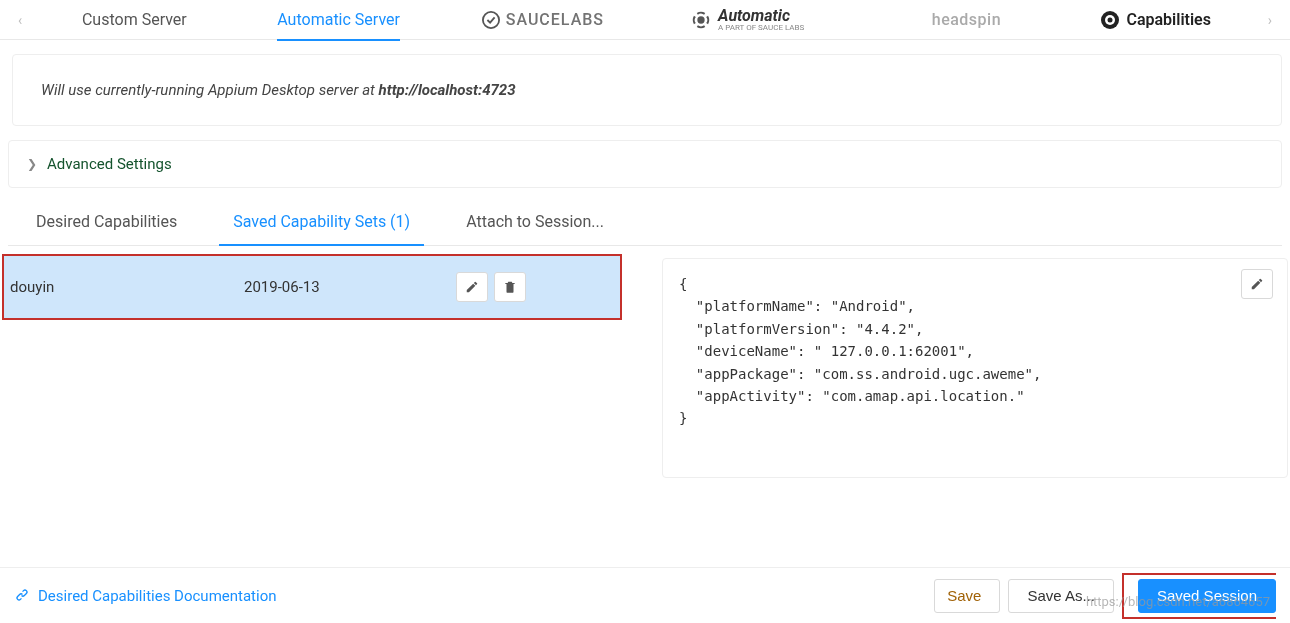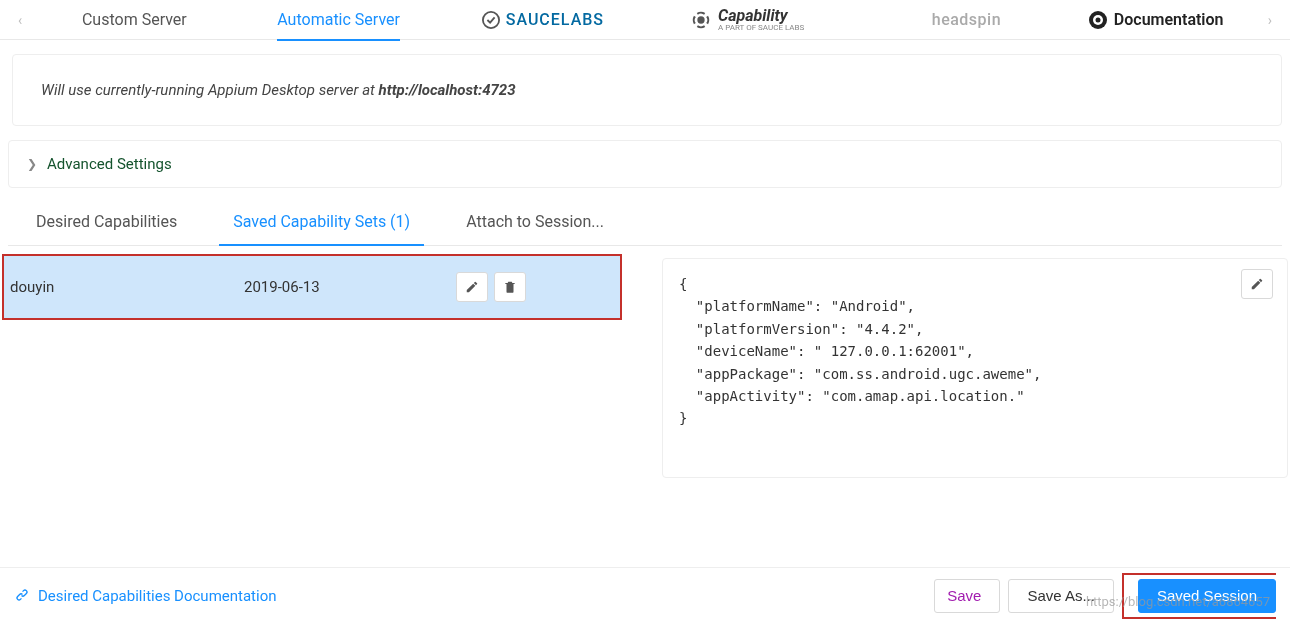--- a/index.html
+++ b/index.html
@@ -50,21 +50,21 @@
     right: 20%;
     bottom: -1px;
     height: 2px;
     background: #1890ff;
   }
   .logo-saucelabs, .logo-testobject, .logo-headspin, .logo-browserstack {
     display: flex; align-items: center; gap:6px;
   }
   .logo-headspin span { color:#aaa; font-weight:500; letter-spacing:0.5px;padding-left:30px;}
   .logo-browserstack span { font-weight:600; color:#222;}
-  .logo-saucelabs span { font-weight:500; color:#0369a1; letter-spacing:1px;}
+  .logo-saucelabs span { font-weight:500; color:#737373; letter-spacing:1px;}
   .logo-testobject .t1 { font-weight:700; color:#333; font-style:italic;}
   .logo-testobject .t2 { font-size:8px; color:#888; line-height:1; }
 
   
   .card {
     margin: 14px 8px 0 8px;
     border: 1px solid #eee;
     border-radius: 4px;
     background:#fff;
   }
@@ -171,21 +171,21 @@
     height:34px;
     border:1px solid #d9d9d9;
     border-radius:3px;
     background:#fff;
     padding: 0 18px;
     font-size:15px;
     cursor:pointer;
     color:#333;
     margin-left:8px;
   }
-  .btn[disabled] { color:#a21caf; cursor:not-allowed;padding-left:12px;}
+  .btn[disabled] { color:#a16207; cursor:not-allowed;padding-left:12px;}
   .btn-primary {
     background:#1890ff;
     border-color:#1890ff;
     color:#fff;
     position:relative;
   }
   .start-wrap {
     border:2px solid #c4302b;
     border-right:none;
     padding: 2px 0 2px 6px;
@@ -234,42 +234,42 @@
   </div>
 
   <div class="server-tab">
     <div class="logo-testobject" style="display:flex;align-items:center;gap:6px;">
       <span>
         <svg width="22" height="22" viewBox="0 0 24 24">
             <path fill="#555" d="M12 8a4 4 0 100 8 4 4 0 000-8zm9 4a9 9 0 01-1.3 4.6l-2-1.2A6.9 6.9 0 0019 12a6.9 6.9 0 00-1.3-3.4l2-1.2A9 9 0 0121 12zM3 12a9 9 0 011.3-4.6l2 1.2A6.9 6.9 0 005 12c0 1.2.5 2.4 1.3 3.4l-2 1.2A9 9 0 013 12zm4.4 7.7l1.2-2A6.9 6.9 0 0012 19c1.2 0 2.4-.5 3.4-1.3l1.2 2A9 9 0 0112 21a9 9 0 01-4.6-1.3zM7.4 4.3A9 9 0 0112 3a9 9 0 014.6 1.3l-1.2 2A6.9 6.9 0 0012 5c-1.2 0-2.4.5-3.4 1.3l-1.2-2z"></path>
           </svg>
       </span>
       <div style="display:flex;flex-direction:column;line-height:1;">
-        <span class="t1">Capability</span>
+        <span class="t1">Automatic</span>
         <span class="t2">A PART OF SAUCE LABS</span>
       </div>
     </div>
   </div>
 
   <div class="server-tab">
     <div class="logo-headspin">
         <span>headspin</span>
       </div>
   </div>
 
   <div class="server-tab">
     <div class="logo-browserstack">
       <span>
         <svg width="20" height="20" viewBox="0 0 20 20">
             <circle cx="10" cy="10" r="9" fill="#222"></circle>
             <circle cx="10" cy="10" r="5" fill="#fff"></circle>
             <circle cx="10" cy="10" r="2.5" fill="#222"></circle>
           </svg>
       </span>
-      <span>Documentation</span>
+      <span>Capabilities</span>
     </div>
   </div>
 
   <div class="nav-arrow">›</div>
 </div>
 
 <div class="card info-card">
   <span>Will use currently-running Appium Desktop server at </span><b>http://localhost:4723</b>
 </div>
 

